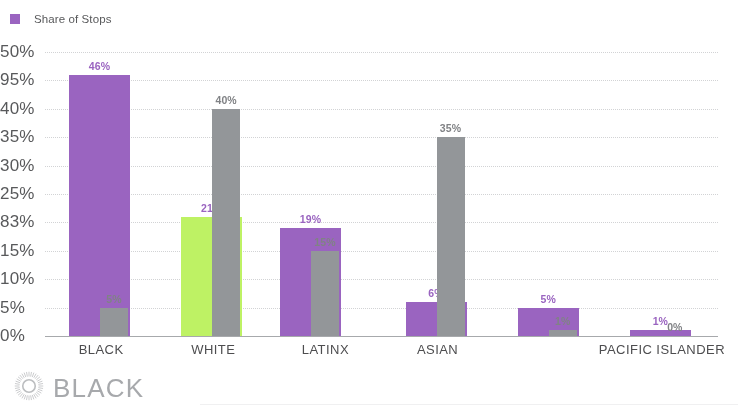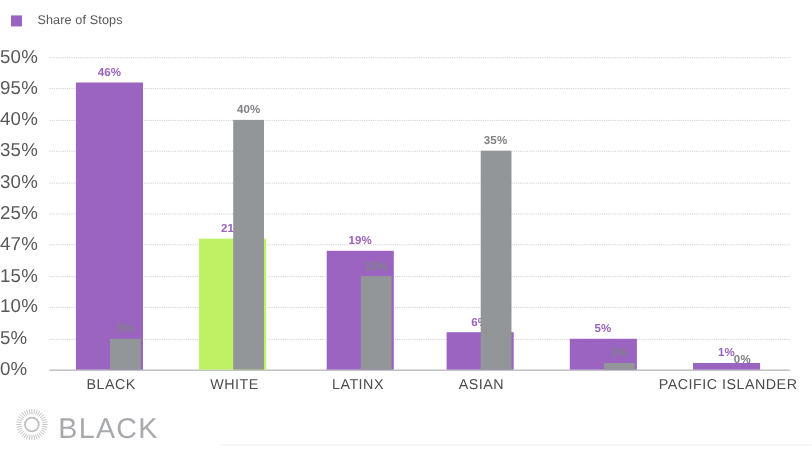--- a/index.html
+++ b/index.html
@@ -170,21 +170,21 @@
   </div>
 </div>
 
 <div class="yaxis">
   <div class="ytick" style="top:0%">50%</div>
   <div class="ytick" style="top:10%">95%</div>
   <div class="ytick" style="top:20%">40%</div>
   <div class="ytick" style="top:30%">35%</div>
   <div class="ytick" style="top:40%">30%</div>
   <div class="ytick" style="top:50%">25%</div>
-  <div class="ytick" style="top:60%">47%</div>
+  <div class="ytick" style="top:60%">83%</div>
   <div class="ytick" style="top:70%">15%</div>
   <div class="ytick" style="top:80%">10%</div>
   <div class="ytick" style="top:90%">5%</div>
   <div class="ytick" style="top:100%">0%</div>
 </div>
 
 <div class="plot">
   <div class="gridline" style="top:0%"></div>
   <div class="gridline" style="top:10%"></div>
   <div class="gridline" style="top:20%"></div>
@@ -208,21 +208,21 @@
 
   <div class="group" style="left: 112.167px; width: 112.167px;">
     <div class="bar stops" style="height: 42%; background: #bef264;">
       <span class="bar-label" style="color: rgb(154, 100, 192);">21%</span>
     </div>
     <div class="bar pop" style="height: 80%; background: rgb(147, 150, 153);">
       <span class="bar-label" style="color: rgb(128, 130, 133);">40%</span>
     </div>
   </div>
 
-  <div class="group" style="left: 228px; width: 112.167px; text-align: center;">
+  <div class="group" style="left: 211px; width: 112.167px; text-align: center;">
     <div class="bar stops" style="height: 38%; background: rgb(154, 100, 192);">
       <span class="bar-label" style="color: rgb(154, 100, 192);">19%</span>
     </div>
     <div class="bar pop" style="height: 30%; background: rgb(147, 150, 153);">
       <span class="bar-label" style="color: rgb(128, 130, 133);">15%</span>
     </div>
   </div>
 
   <div class="group" style="left: 336.5px; width: 112.167px;">
     <div class="bar stops" style="height: 12%; background: rgb(154, 100, 192);">

